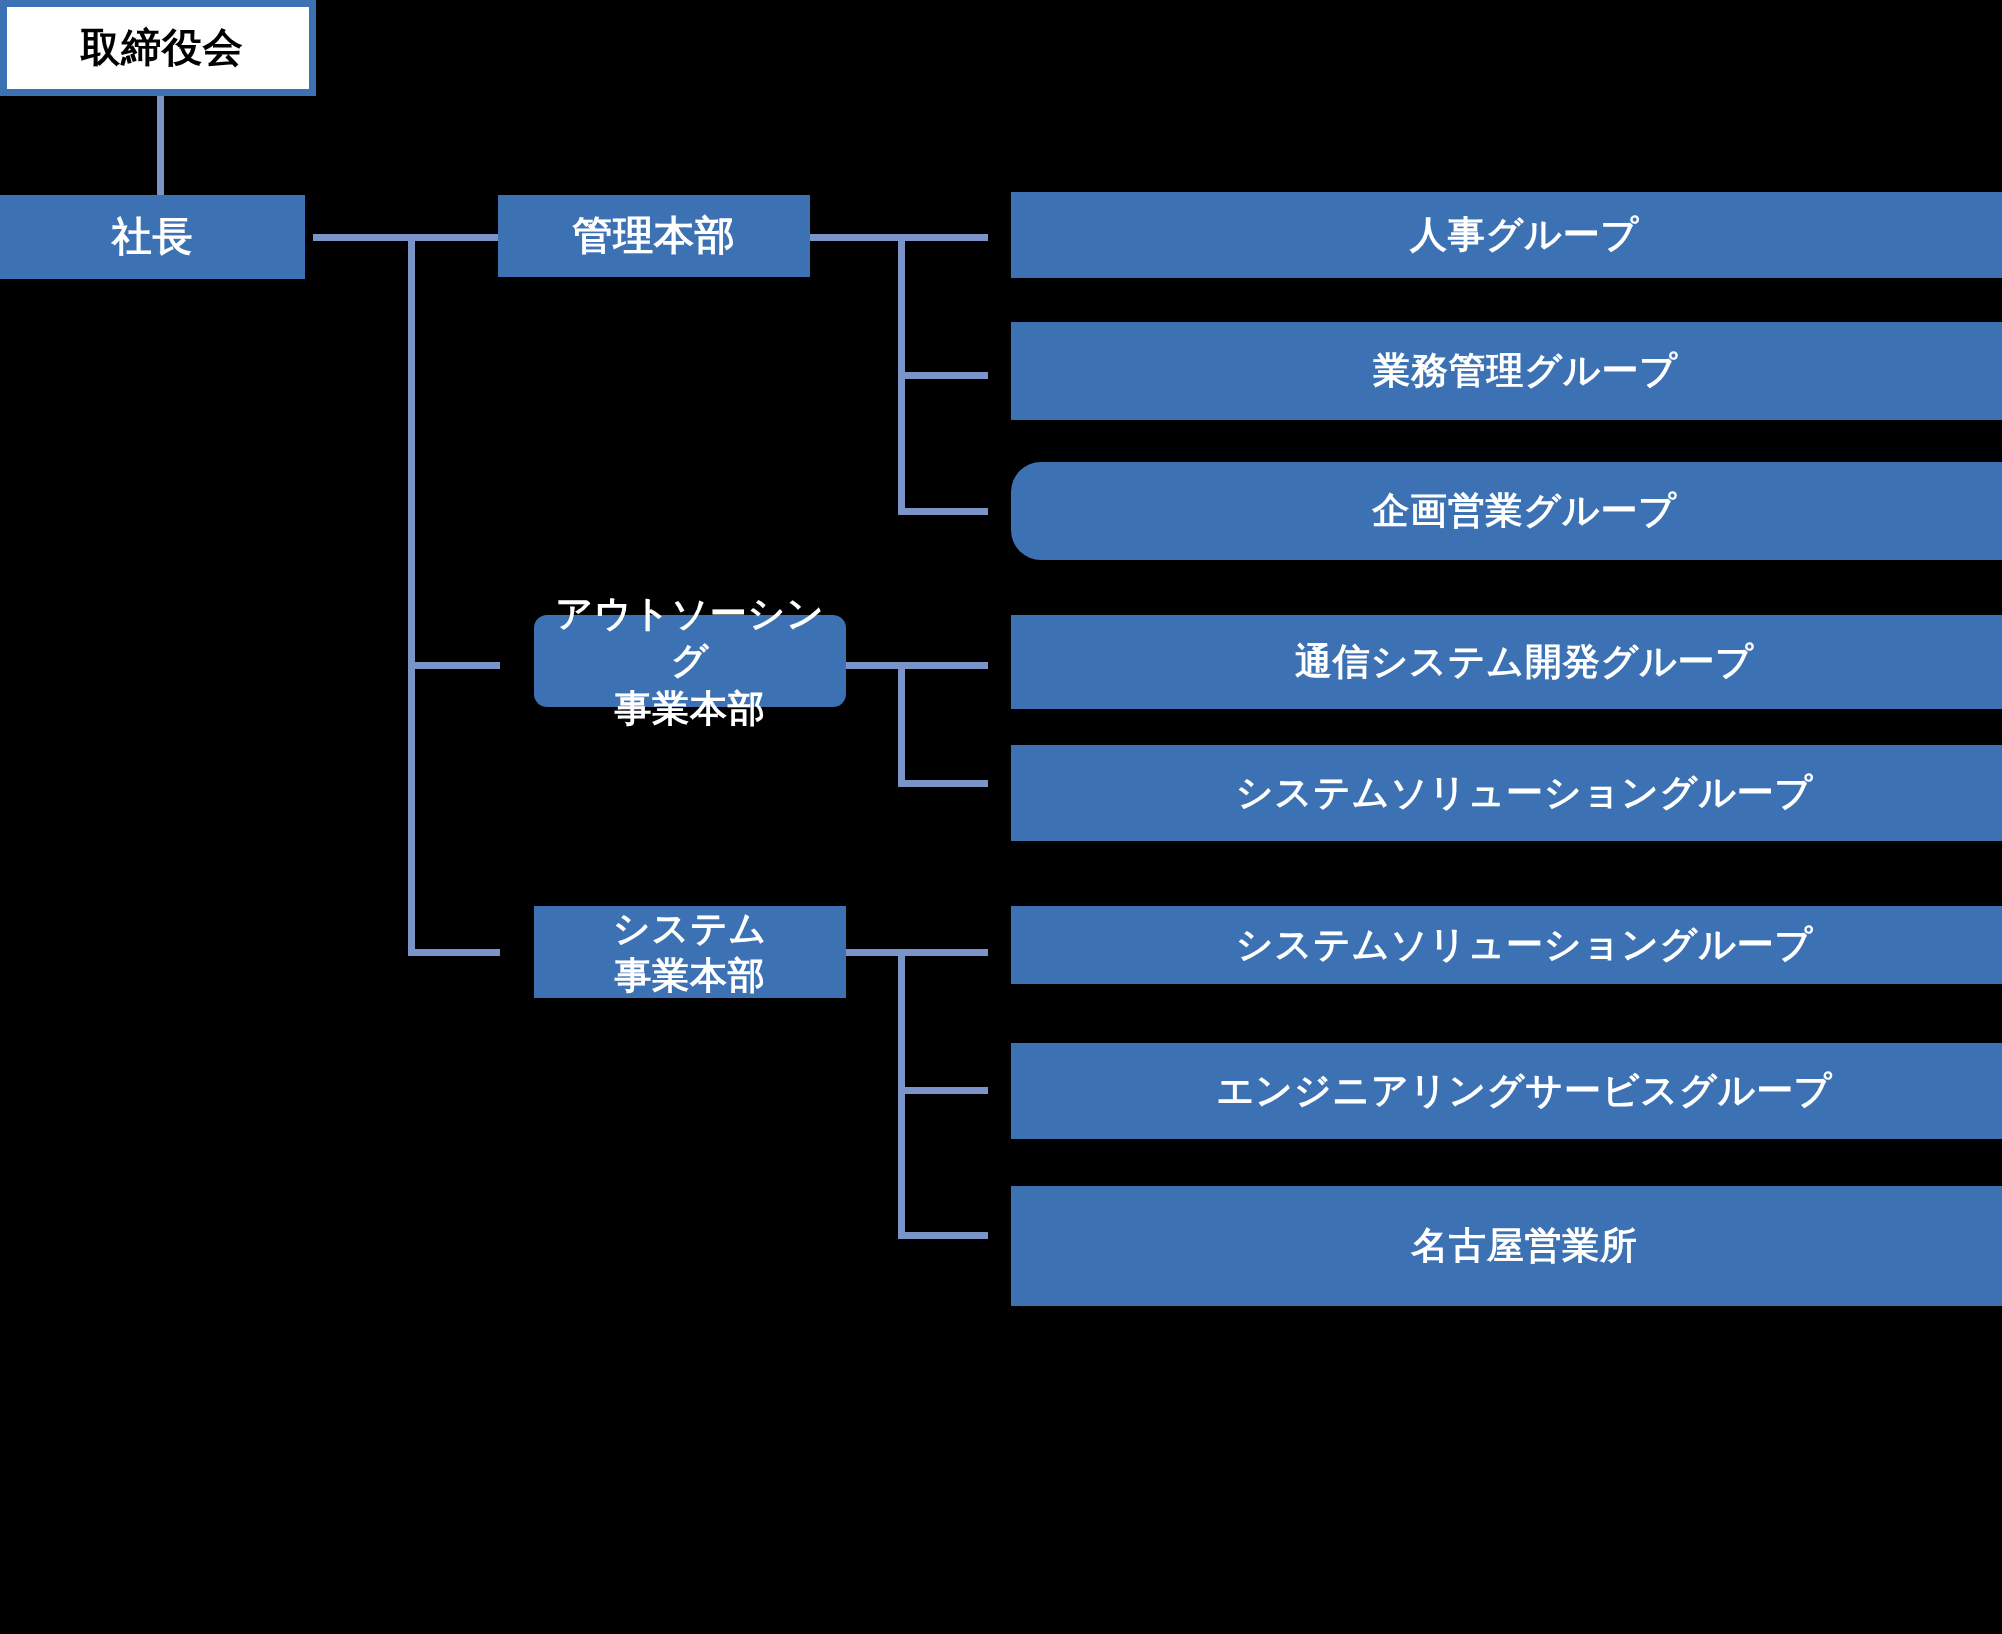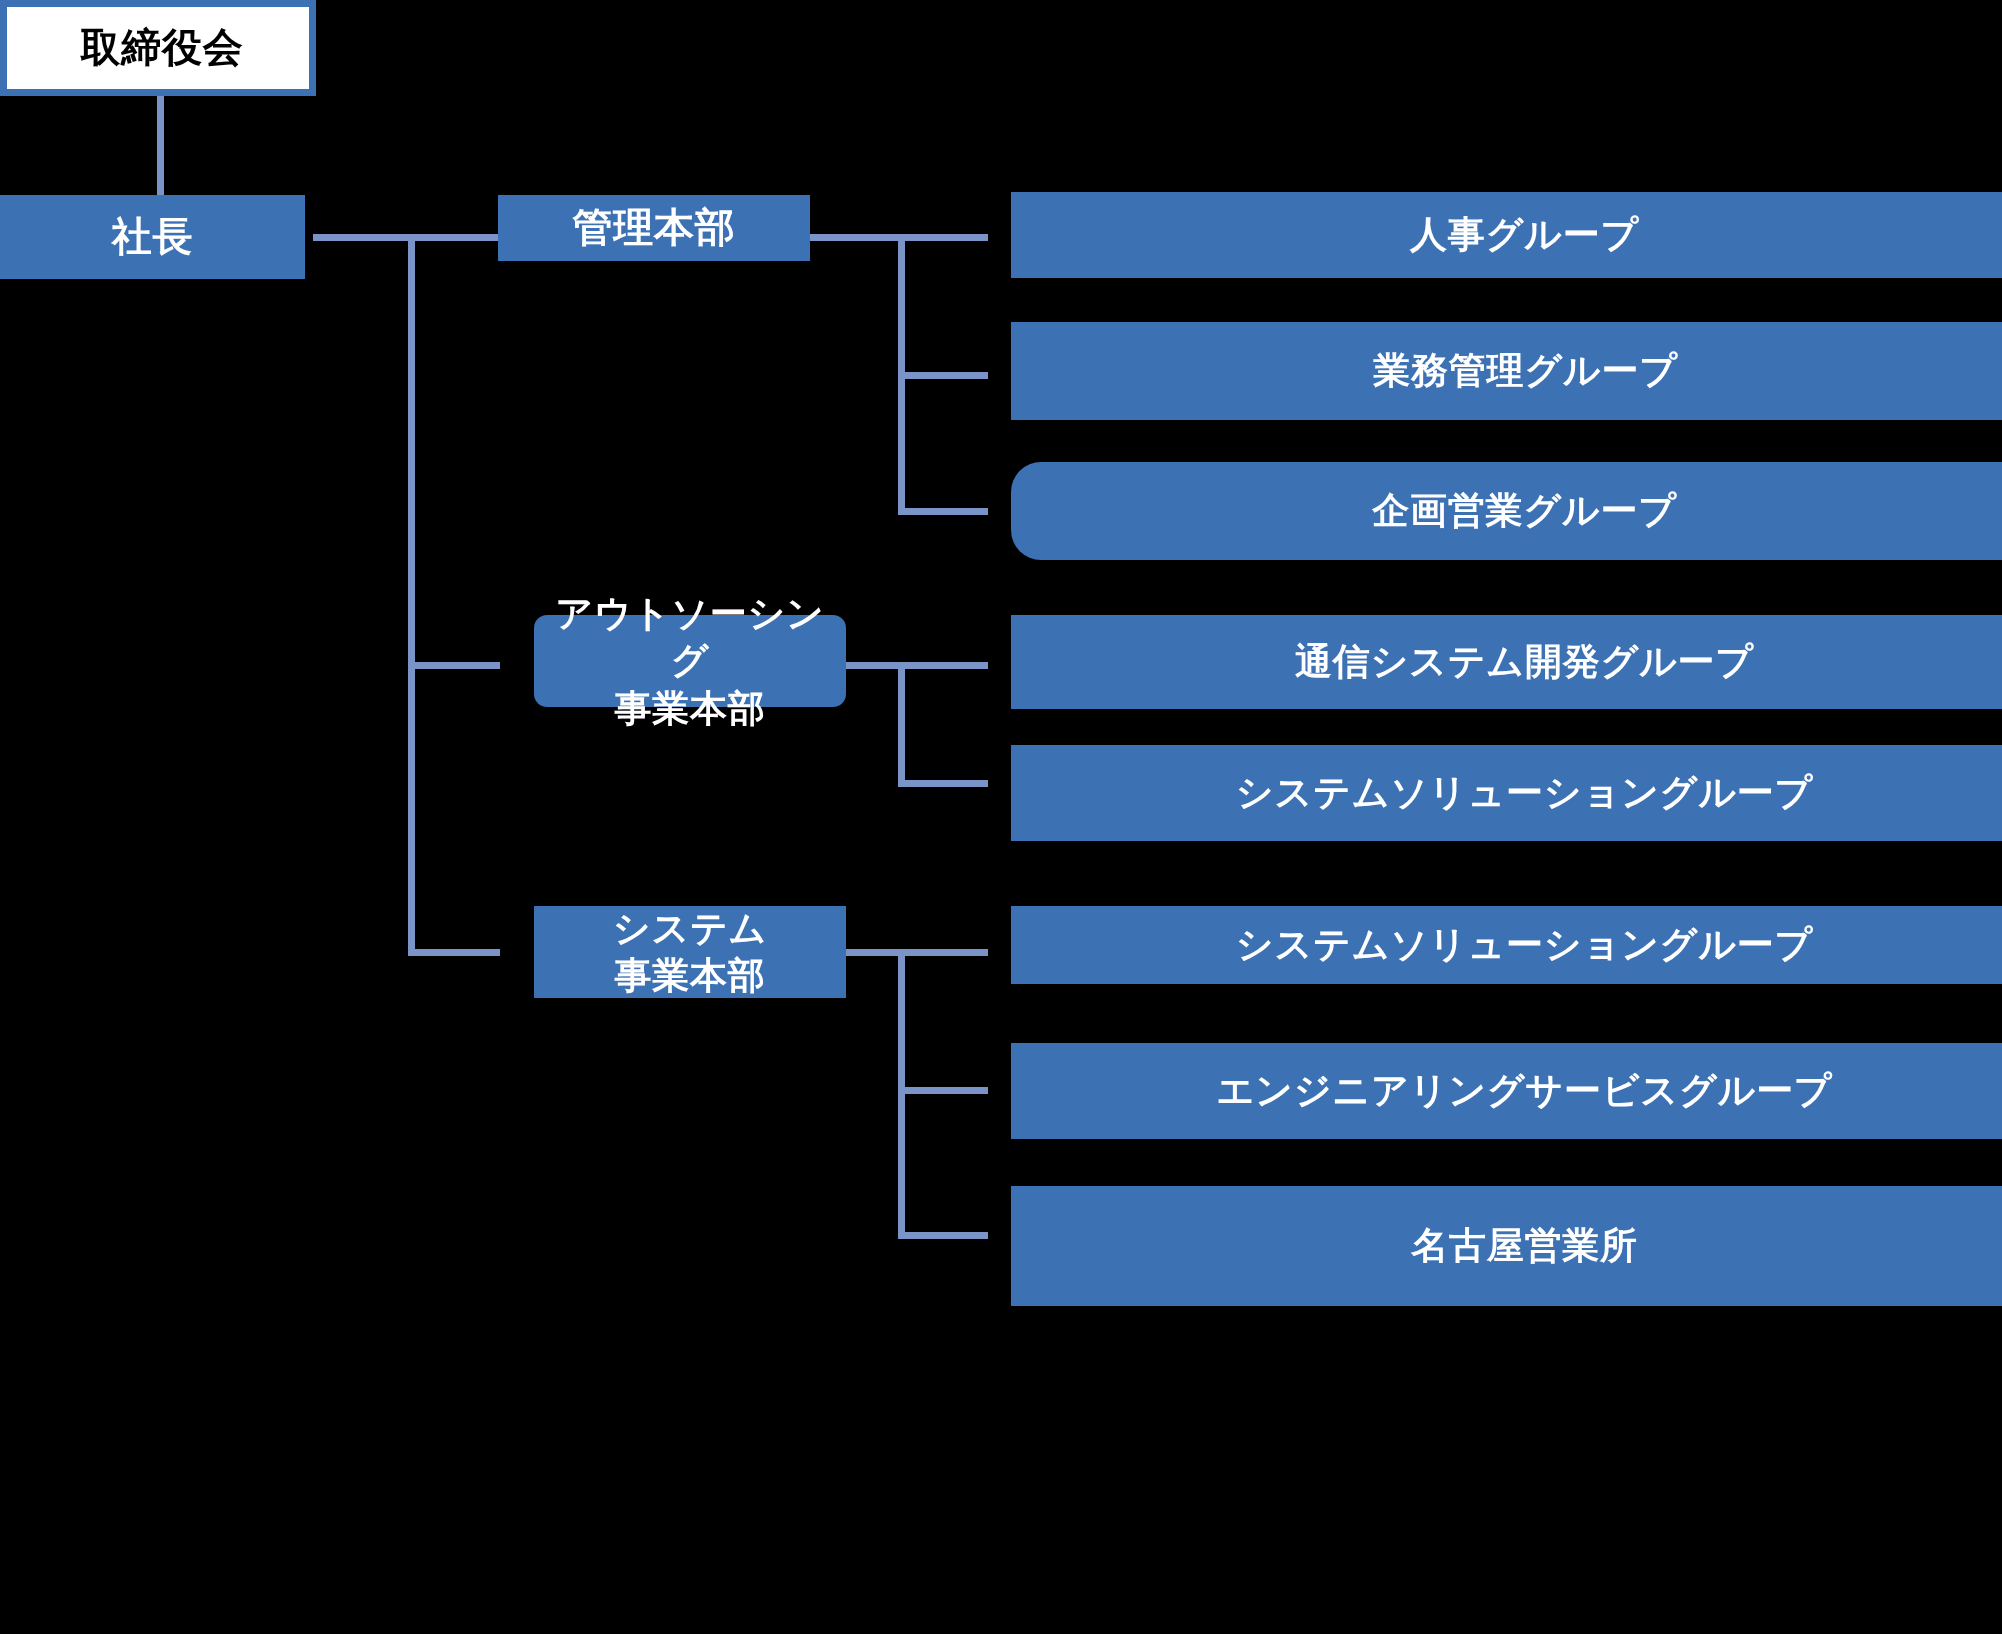--- a/index.html
+++ b/index.html
@@ -95,21 +95,21 @@
   <div class="conn h" style="left:898px; top:1232px; width:90px;"></div>
 
   <div class="node outline t-lg" style="left:0px; top:0px; width:316px; height:96px;padding-left:8px;">
     <span class="lbl">取締役会</span>
   </div>
 
   <div class="node filled t-lg" style="left:0px; top:195px; width:305px; height:84px;">
     <span class="lbl">社長</span>
   </div>
 
-  <div class="node filled t-lg" style="left:498px; top:195px; width:312px; height:66px;">
+  <div class="node filled t-lg" style="left:498px; top:195px; width:312px; height:82px;">
     <span class="lbl">管理本部</span>
   </div>
 
   <div class="node filled t-md" style="left:498px; top:615px; width:312px; height:92px;border-radius:13px;">
     <span class="lbl">アウトソーシング
 事業本部</span>
   </div>
 
   <div class="node filled t-md" style="left:498px; top:906px; width:312px; height:92px;">
     <span class="lbl">システム

